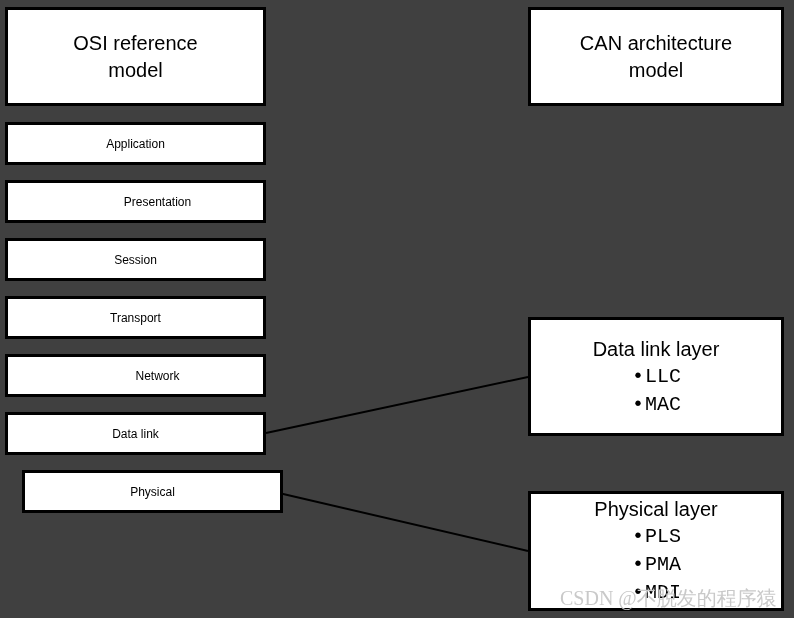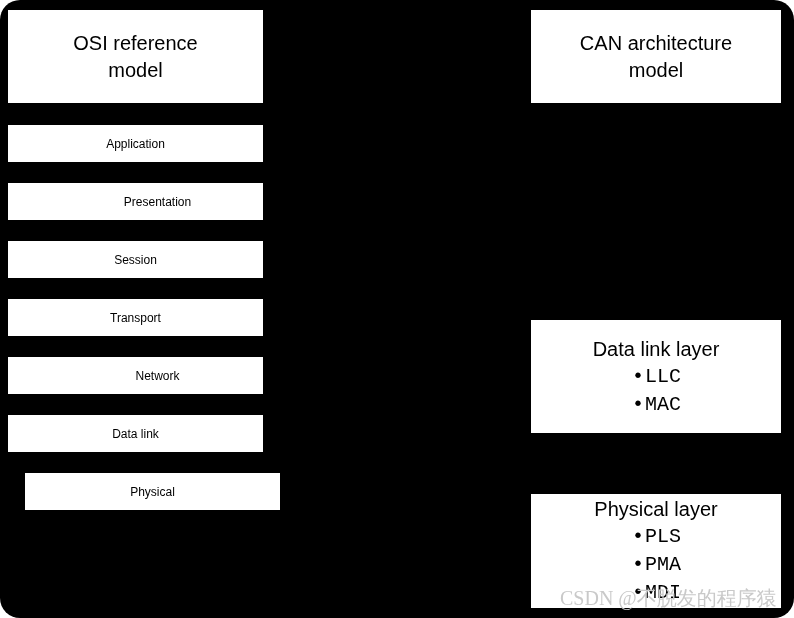--- a/index.html
+++ b/index.html
@@ -4,24 +4,23 @@
 <style>
   html, body {
     margin: 0;
     padding: 0;
     background: #ffffff;
   }
   #canvas {
     position: relative;
     width: 794px;
     height: 618px;
-    background: #000000;
+    background: #404040;
     font-family: "Liberation Sans", sans-serif;
     overflow: hidden;
-    border-radius: 20px;
   }
   .box {
     position: absolute;
     box-sizing: border-box;
     border: 3px solid #000000;
     background: #ffffff;
     display: flex;
     flex-direction: column;
     align-items: center;
     justify-content: center;

